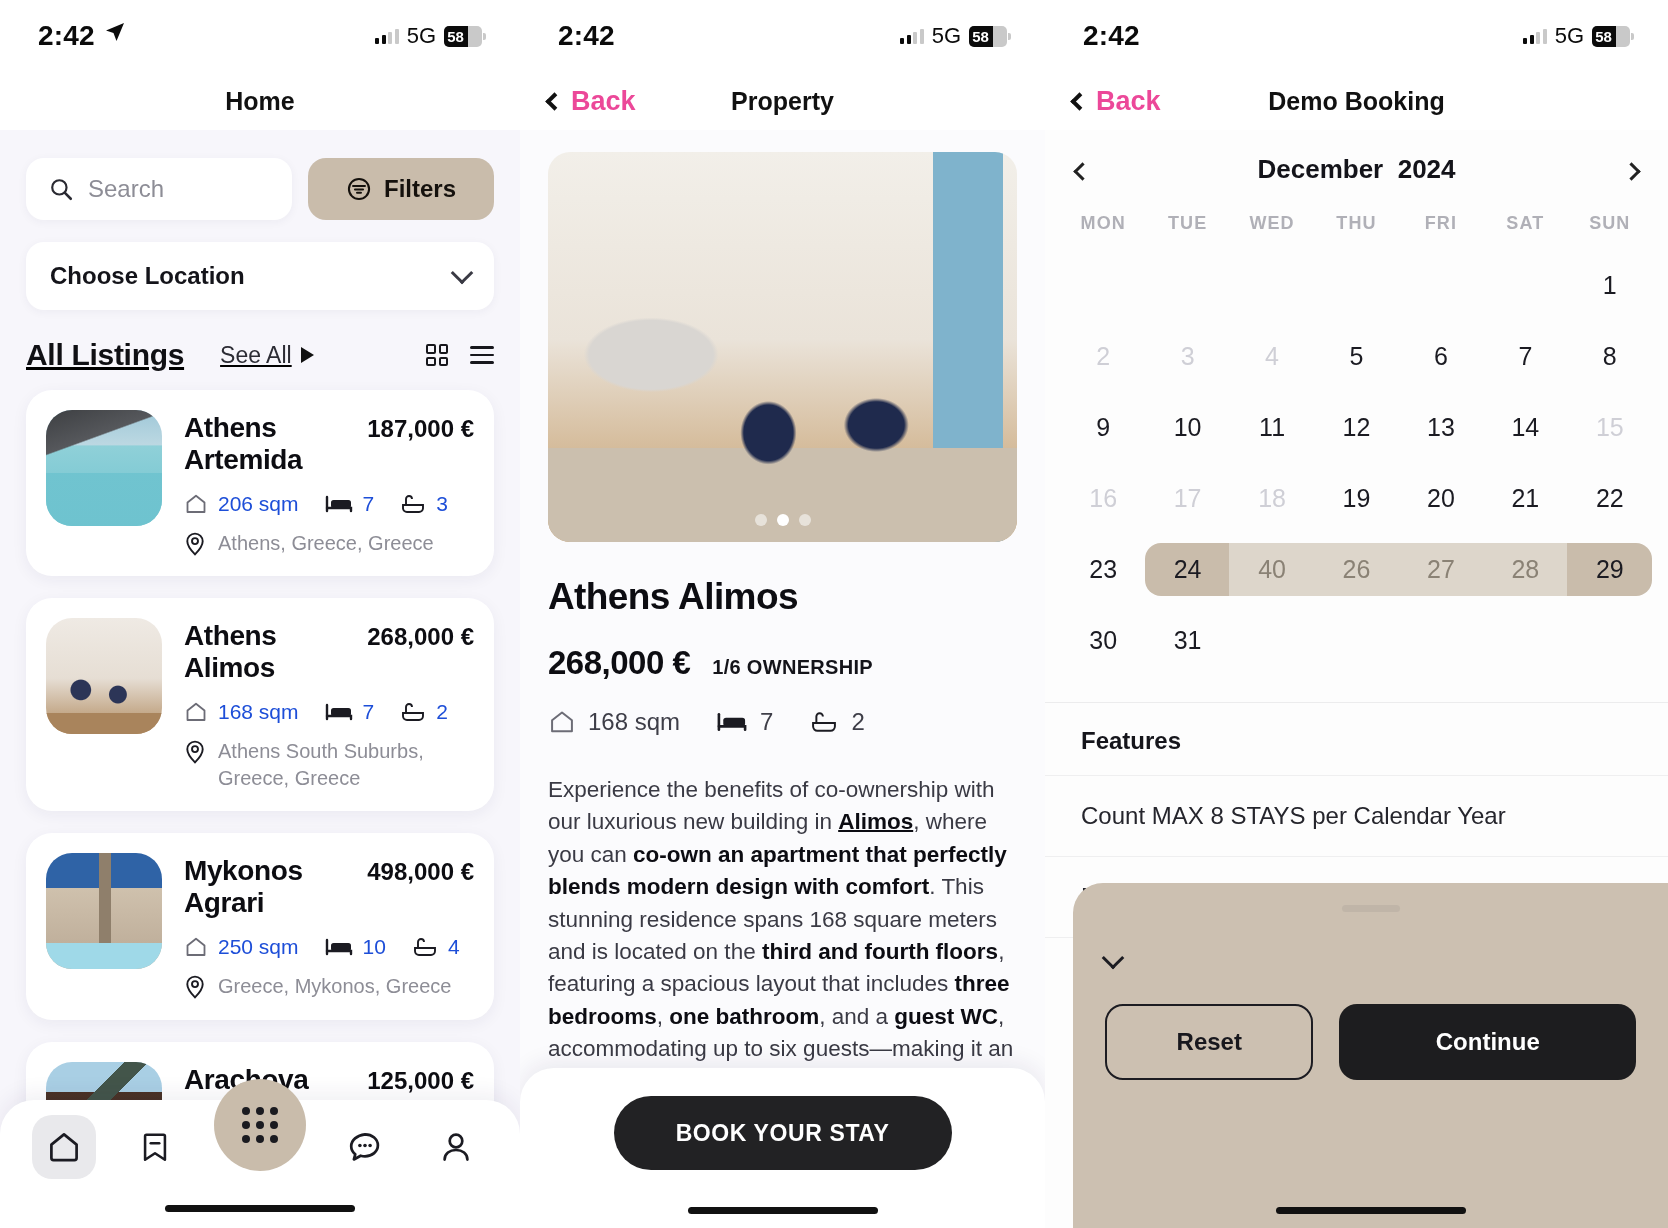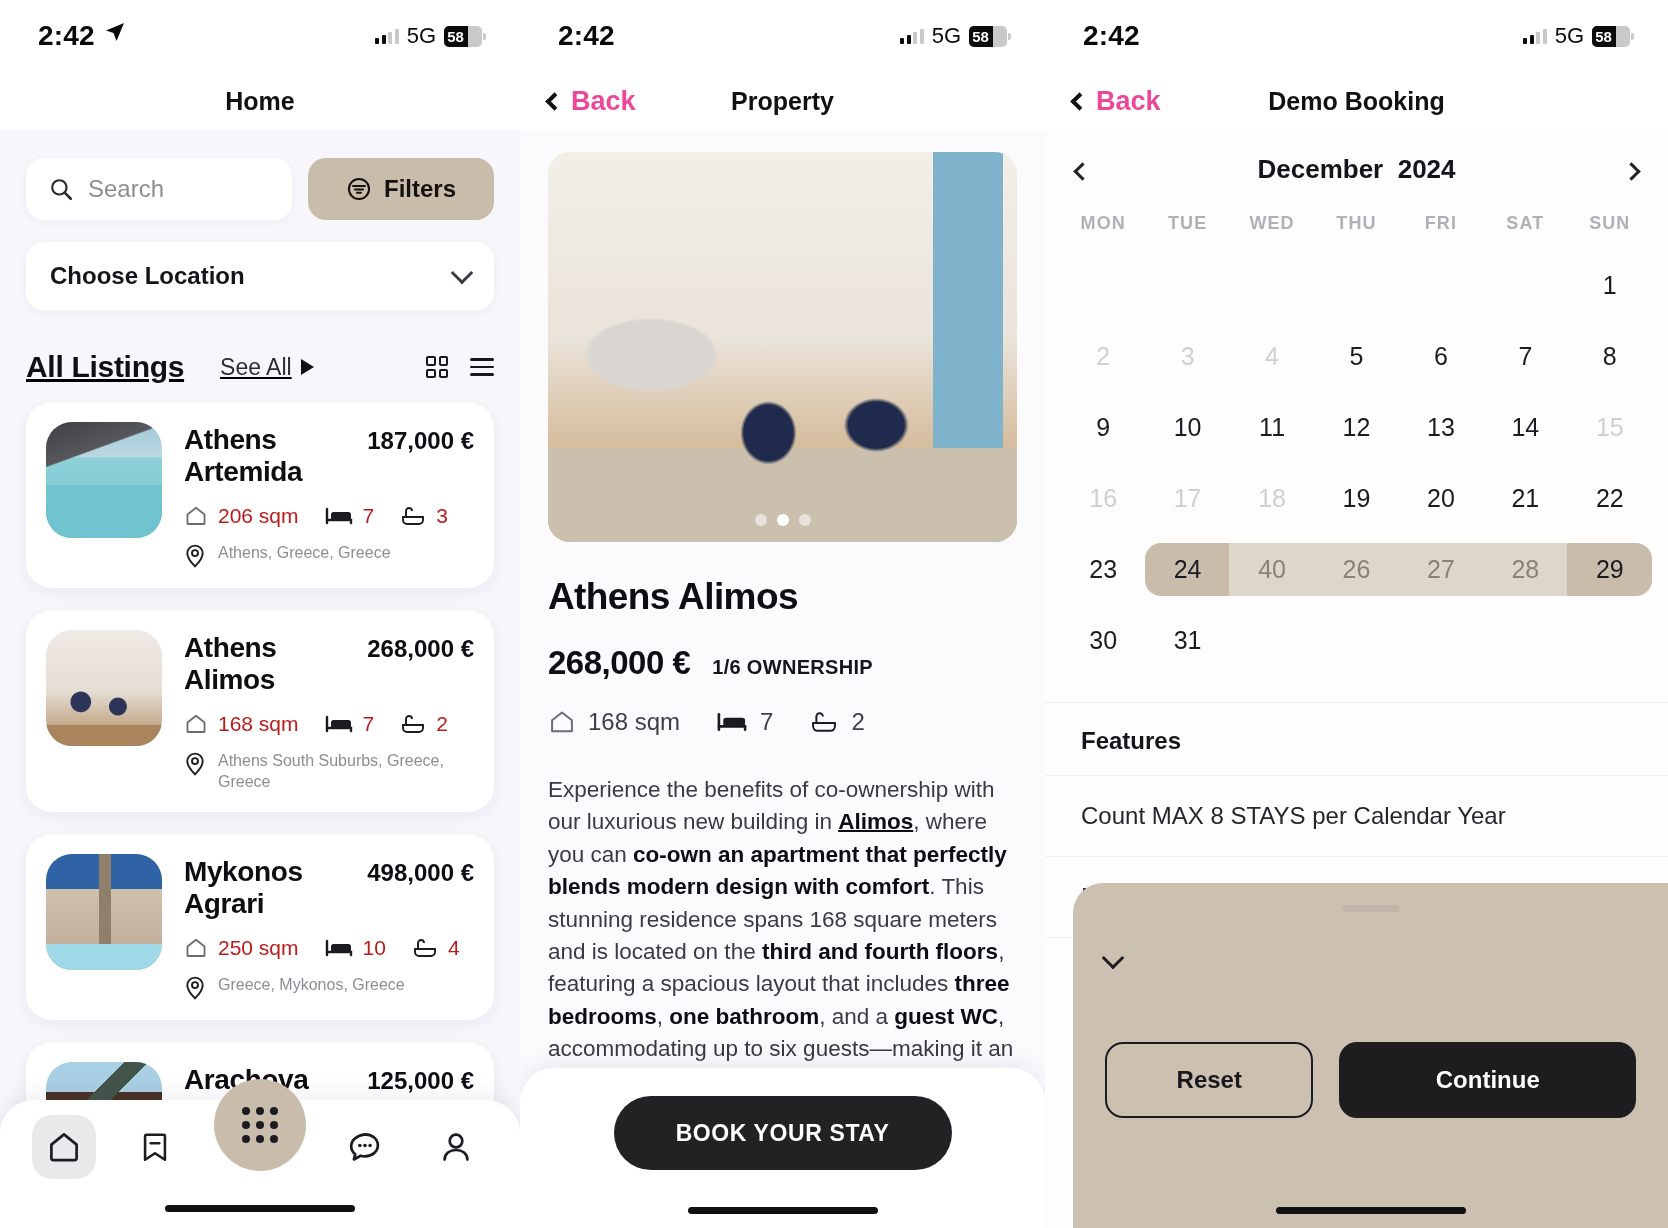--- a/index.html
+++ b/index.html
@@ -51,21 +51,21 @@
   
   .p1-body { background: #f7f6fb; height: calc(1228px - 130px); position: relative; }
   .searchrow { display: flex; gap: 16px; padding: 28px 26px 0 26px; }
   .search-box { flex: 1; height: 62px; background: #fff; border-radius: 18px;
                 display: flex; align-items: center; gap: 14px; padding: 0 22px;
                 box-shadow: 0 2px 10px rgba(40,30,80,.05); }
   .search-ph { color: #8d8d96; font-size: 24px; }
   .filters-btn { width: 186px; height: 62px; background: #c9bcab; border-radius: 18px;
                  display: flex; align-items: center; justify-content: center; gap: 12px;
                  font-size: 24px; font-weight: 700; color: #15110d; }
-  .loc-select { margin: 22px 26px 12px 26px; height: 68px; background: #fff; border-radius: 18px;
+  .loc-select { margin: 22px 26px 0 26px; height: 68px; background: #fff; border-radius: 18px;
                 display: flex; align-items: center; justify-content: space-between;
                 padding: 0 24px; box-shadow: 0 2px 10px rgba(40,30,80,.05); }
   .loc-select span { font-size: 24px; font-weight: 700; color: #14141a; }
   .chev-d { width: 16px; height: 16px; border-right: 3.5px solid #3a3a44;
             border-bottom: 3.5px solid #3a3a44; transform: rotate(45deg); margin-top:-7px;}
 
   .listhead { display: flex; align-items: center; padding: 28px 26px 0 26px; gap: 36px; text-decoration: underline; }
   .listhead h2 { font-size: 30px; font-weight: 700; color: #101014; letter-spacing:-.3px;}
   .see-all { font-size: 23px; color: #2c2c34; display:flex; align-items:center; gap:9px;}
   .tri { width:0;height:0;border-left:13px solid #111;border-top:8px solid transparent;
@@ -80,22 +80,22 @@
   .cards { padding: 18px 26px 0 26px; }
   .card { background: #fff; border-radius: 26px; padding: 20px; display: flex; gap: 22px;
           margin-bottom: 22px; box-shadow: 0 4px 16px rgba(40,30,80,.06); }
   .thumb { width: 116px; height: 116px; border-radius: 26px; flex: none; overflow: hidden;
            position: relative; }
   .card-main { flex: 1; min-width: 0; padding-top: 2px;}
   .card-row1 { display: flex; align-items: baseline; justify-content: space-between; gap: 10px;}
   .card-title { font-size: 28px; font-weight: 700; color: #0d0d12; letter-spacing:-.4px;}
   .card-price { font-size: 24px; font-weight: 700; color: #0d0d12; white-space: nowrap;}
   .card-specs { display: flex; align-items: center; gap: 26px; margin-top: 16px; }
-  .spec { display: flex; align-items: center; gap: 10px; font-size: 21px; color: #b91c1c; }
-  .card-loc { display: flex; gap: 12px; margin-top: 14px; font-size: 16px; color: #8d8d96;
+  .spec { display: flex; align-items: center; gap: 10px; font-size: 21px; color: #1d4ed8; }
+  .card-loc { display: flex; gap: 12px; margin-top: 14px; font-size: 20px; color: #8d8d96;
               line-height: 1.32; }
   .card-loc .pin { flex:none; margin-top:2px;}
 
   
   .tabbar { position: absolute; left: 0; bottom: 0; width: 520px; height: 128px;
             background: #fff; border-radius: 34px 34px 0 0;
             box-shadow: 0 -6px 22px rgba(40,30,80,.07); display: flex;
             align-items: center; justify-content: space-around; padding: 0 18px 34px 18px;}
   .tab { width: 64px; height: 64px; display: flex; align-items: center; justify-content: center;
          border-radius: 20px; }
@@ -169,21 +169,21 @@
   .booksheet { position: absolute; left: 28px; right: 0; bottom: 0;
                background: #ccc0b1; border-radius: 30px 0 0 0; padding: 22px 32px 0 32px;
                height: 345px; }
   .sheet-grab { width: 58px; height: 7px; border-radius: 4px; background: #c0b5a8;
                 margin: 0 auto 0 auto; }
   .sheet-row { display: flex; align-items: center; justify-content: space-between;
                margin-top: 46px; }
   .sheet-label { font-size: 24px; color: #17171c; }
   .chev-d2 { width: 16px; height: 16px; border-right: 3.5px solid #1c1c22;
              border-bottom: 3.5px solid #1c1c22; transform: rotate(45deg); margin-top:-8px;}
-  .sheet-btns { display: flex; gap: 26px; margin-top: 76px; }
+  .sheet-btns { display: flex; gap: 26px; margin-top: 38px; }
   .btn-reset { flex: 1; height: 76px; border-radius: 18px; border: 2px solid #1c1c22;
                display: flex; align-items: center; justify-content: center;
                font-size: 24px; font-weight: 700; color: #18181e; }
   .btn-continue { flex: 1.45; height: 76px; border-radius: 18px; background: #1d1d1f;
                   display: flex; align-items: center; justify-content: center;
                   font-size: 24px; font-weight: 700; color: #fff; }
   .homebar3 { position: absolute; bottom: 14px; left: 50%; transform: translateX(-50%);
               width: 190px; height: 7px; background: #111; border-radius: 4px;}
 
   

